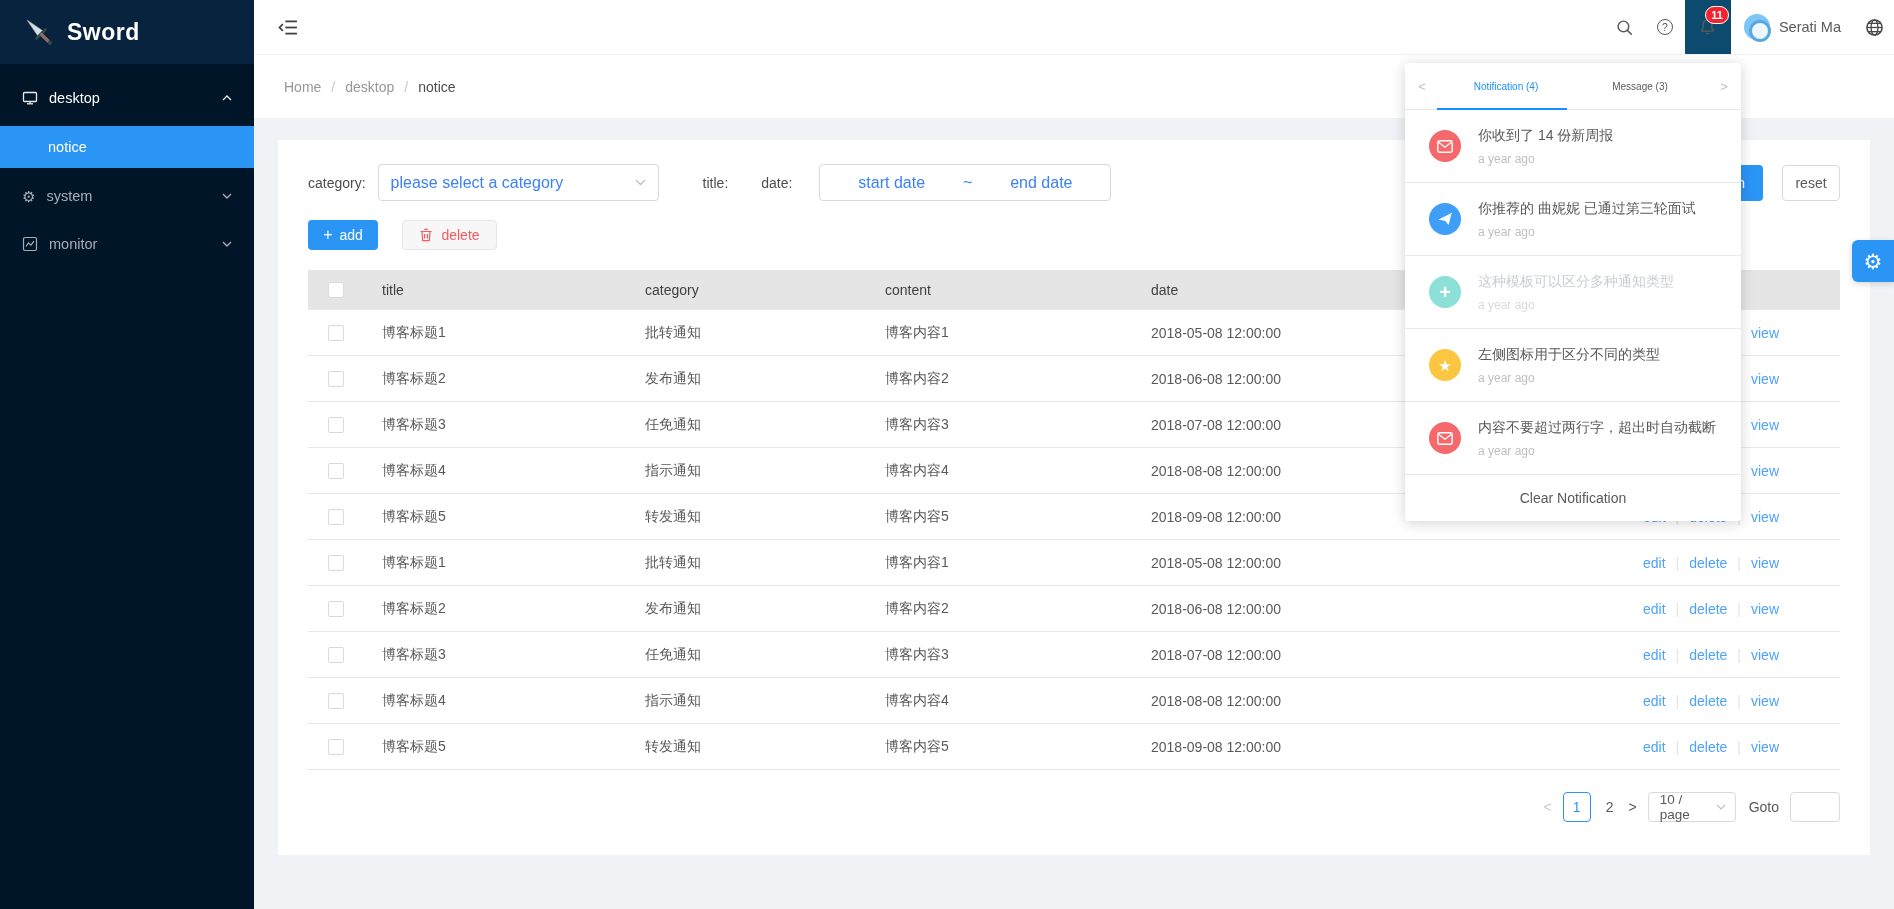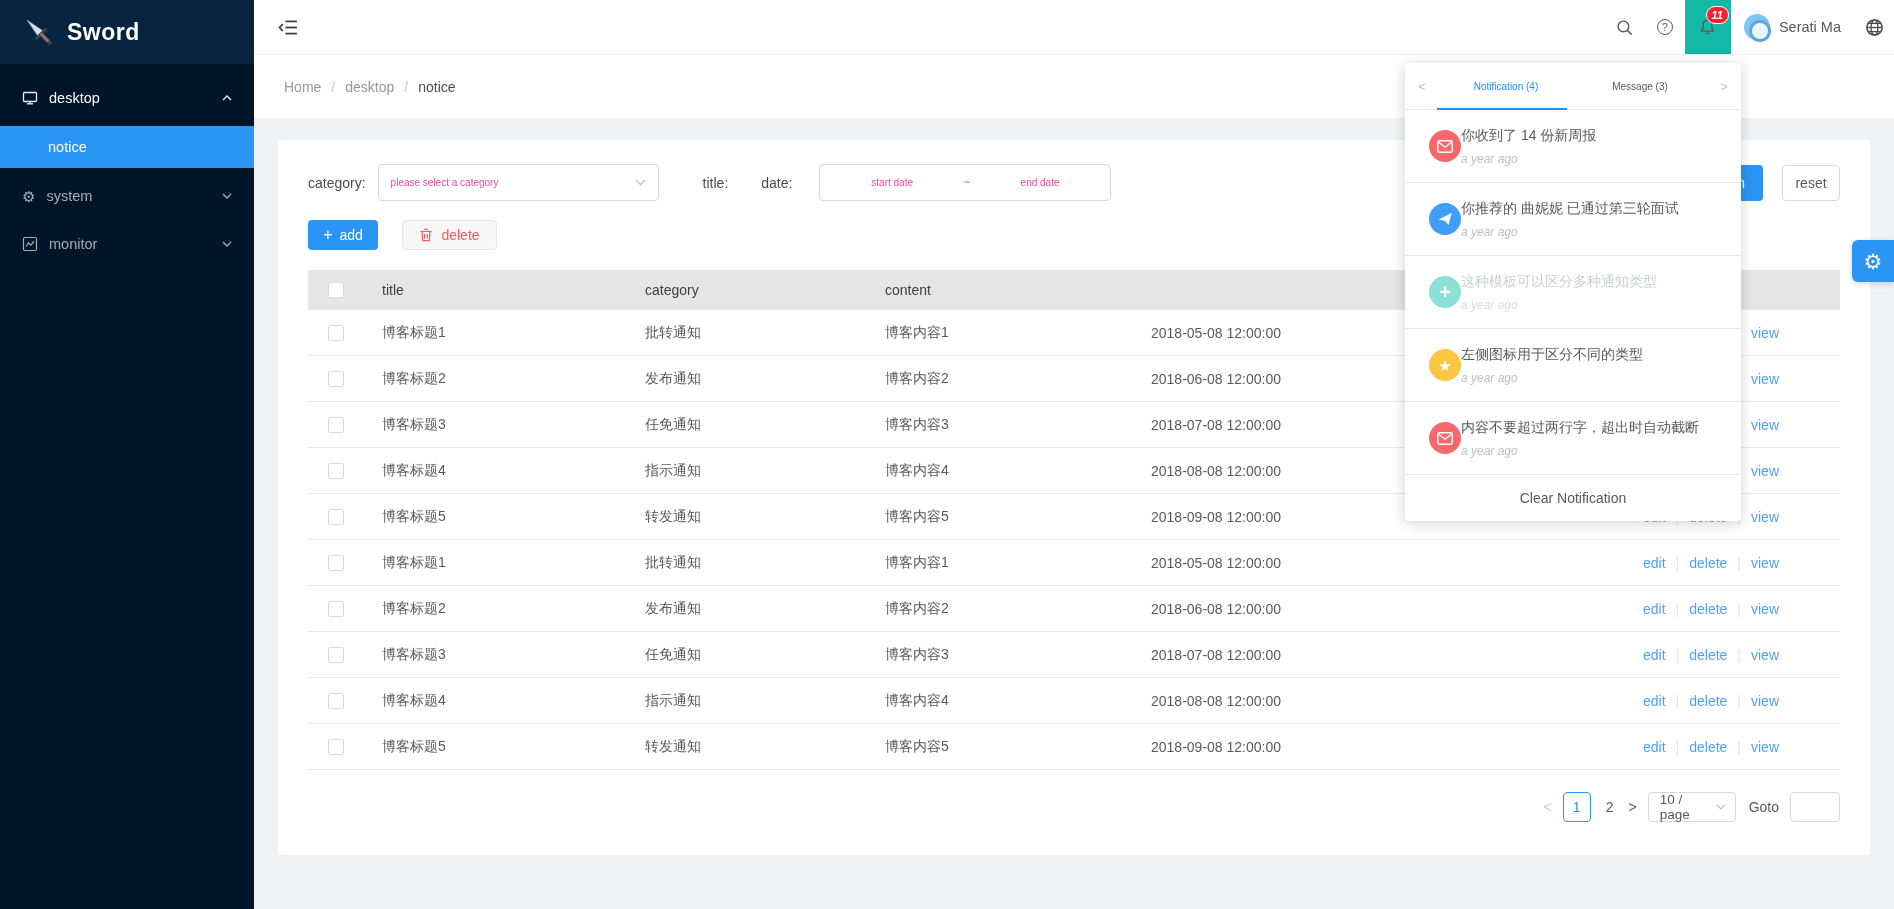--- a/index.html
+++ b/index.html
@@ -18,39 +18,39 @@
   .chev { margin-left:auto; display:flex; }
   .menu-sub { height:42px; margin-top:8px; background:#2b95f5; color:#fff; display:flex; align-items:center; padding-left:48px; font-size:14.5px; cursor:pointer; }
   .gear-glyph { font-size:15px; line-height:1; }
 
   
   .header { position:absolute; left:254px; top:0; width:1640px; height:54px; background:#fff; display:flex; align-items:center; z-index:20; }
   .collapse-btn { padding-left:24px; display:flex; cursor:pointer; }
   .header-right { margin-left:auto; display:flex; align-items:center; height:100%; }
   .hbtn { width:40px; height:100%; display:flex; align-items:center; justify-content:center; cursor:pointer; }
   .help-circle { width:16px; height:16px; border:1.4px solid #595959; border-radius:50%; display:flex; align-items:center; justify-content:center; font-size:10.5px; color:#595959; }
-  .bell-wrap { width:46px; background:#14b8a6; position:relative;font-style:italic; }
+  .bell-wrap { width:46px; background:#0c4a6e; position:relative; }
   .badge { position:absolute; top:6px; right:2px; background:#f5222d; color:#fff; font-size:11px; line-height:14px; padding:1px 5px; border-radius:9px; border:1px solid #fff; font-weight:bold; }
   .user { display:flex; align-items:center; gap:9px; padding:0 13px; height:100%; cursor:pointer; }
   .avatar { width:26px; height:26px; border-radius:50%; background:#7cc5f7; position:relative; }
   .avatar::after { content:""; position:absolute; left:5px; top:6px; width:16px; height:16px; border-radius:50%; background:#ecf7ff; border:3px solid #5ba8e0; }
   .user-name { color:#595959; font-size:14.5px; }
 
   
   .breadcrumb-bar { position:absolute; left:254px; top:54px; width:1640px; height:64px; background:#fff; border-top:1px solid #f0f0f0; display:flex; align-items:center; padding-left:30px; font-size:14px; gap:10px; z-index:5; }
   .bc-link { color:#979797; cursor:pointer; }
   .bc-sep { color:#c8c8c8; }
   .bc-current { color:#4d4d4d; }
 
   
   .card { position:absolute; left:278px; top:140px; width:1592px; height:715px; background:#fff; border-radius:2px; z-index:1; }
 
   .filter-row { position:absolute; top:24px; left:30px; width:1532px; height:37px; display:flex; align-items:center; }
   .f-label { font-size:14px; color:#4d4d4d; white-space:nowrap; }
-  .boxctl { height:37px; border:1px solid #d9d9d9; border-radius:4px; background:#fff; display:flex; align-items:center; font-size:10px; color:#ec4899; }
+  .boxctl { height:37px; border:1px solid #d9d9d9; border-radius:4px; background:#fff; display:flex; align-items:center; font-size:16px; color:#3b82f6; }
   .cat-select { width:281px; margin-left:12px; padding:0 12px; justify-content:space-between; cursor:pointer; }
   .lbl-title { margin-left:44px; }
   .title-input { width:300px; margin-left:13px; padding:0 12px; font-size:14px; color:#595959; outline:none; }
   .title-input::placeholder { color:#bfbfbf; }
   .lbl-date { margin-left:33px; }
   .date-input { width:292px; margin-left:27px; justify-content:space-evenly; cursor:pointer; }
   .btn { border:none; height:36px; border-radius:4px; font-size:14px; display:flex; align-items:center; justify-content:center; cursor:pointer; font-family:inherit; }
   .search-btn { margin-left:auto; width:78px; background:#2b95f5; color:#fff; }
   .reset-btn { margin-left:19px; width:58px; background:#fff; border:1px solid #d9d9d9; color:#595959; }
 
@@ -84,23 +84,23 @@
   
   .notif-panel { position:absolute; left:1405px; top:63px; width:336px; background:#fff; border-radius:4px; box-shadow:0 2px 14px rgba(0,0,0,0.18); z-index:60; }
   .notif-tabs { height:47px; display:flex; align-items:center; border-bottom:1px solid #e8e8e8; position:relative; }
   .tab-arrow { width:34px; text-align:center; color:#bfbfbf; font-size:13px; cursor:pointer; }
   .notif-tab { flex:1; text-align:center; font-size:10px; cursor:pointer; }
   .tab-active { color:#1890ff; }
   .tab-inactive { color:#595959; }
   .ink-bar { position:absolute; bottom:-1px; left:32px; width:130px; height:2px; background:#1890ff; }
   .notif-item { height:73px; display:flex; align-items:center; padding:0 24px; border-bottom:1px solid #e8e8e8; cursor:pointer; }
   .n-icon { width:32px; height:32px; border-radius:50%; display:flex; align-items:center; justify-content:center; color:#fff; flex:0 0 32px; }
-  .n-body { min-width:0; }
+  .n-body { margin-left:17px; min-width:0; }
   .n-title { font-size:14px; color:#595959; white-space:nowrap; overflow:hidden; }
-  .n-time { font-size:12px; color:#bfbfbf; margin-top:7px;font-style:italic; }
+  .n-time { font-size:12px; color:#bfbfbf; margin-top:7px; }
   .read .n-title { color:#cacdd2; }
   .read .n-time { color:#d8dade; }
   .notif-footer { height:46px; display:flex; align-items:center; justify-content:center; font-size:14px; color:#595959; cursor:pointer; }
 
   
   .gear-fab { position:absolute; left:1852px; top:240px; width:42px; height:42px; background:#2b95f5; border-radius:6px 0 0 6px; display:flex; align-items:center; justify-content:center; z-index:70; cursor:pointer; box-shadow:0 2px 6px rgba(0,0,0,.15); }
   .gear-fab .gear-glyph { color:#fff; font-size:21px; }
 </style>
 </head>
 <body>
@@ -243,20 +243,21 @@
     </div>
 
     <div class="table">
       <div class="t-head">
         <div class="cell c-check">
             <span class="checkbox"></span>
           </div>
         <div class="cell">title</div>
         <div class="cell">category</div>
         <div class="cell">content</div>
+        <div class="cell">date</div>
         <div class="cell"></div>
       </div>
       <div id="table-body">
           <div class="t-row">
             <div class="cell c-check">
               <span class="checkbox"></span>
             </div>
             <div class="cell">博客标题1</div>
             <div class="cell">批转通知</div>
             <div class="cell">博客内容1</div>

